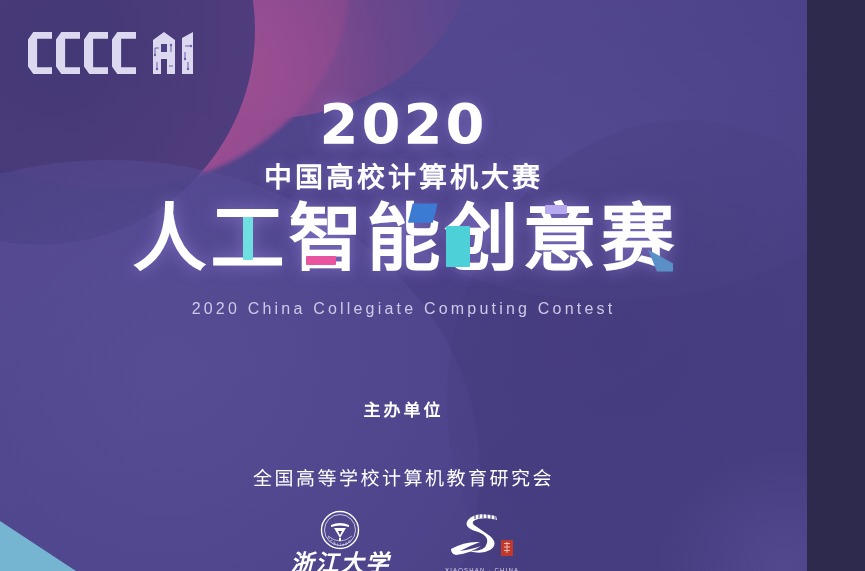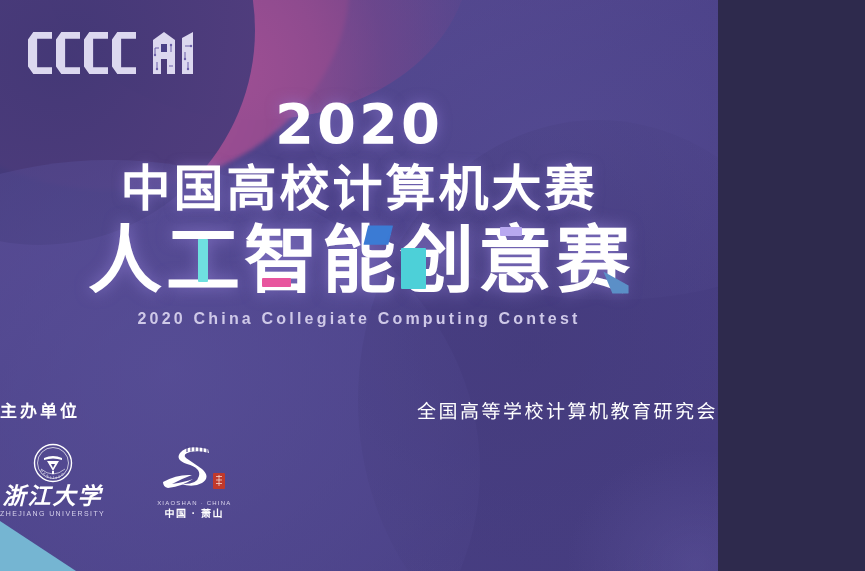--- a/index.html
+++ b/index.html
@@ -7,21 +7,21 @@
     margin: 0;
     padding: 0;
     background: #2e2a4d;
   }
   body {
     font-family: "Liberation Sans", "DejaVu Sans", sans-serif;
   }
 
   .poster {
     position: relative;
-    width: 718px;
+    width: 807px;
     height: 571px;
     overflow: hidden;
     background: #c2410c;
     user-select: none;
   }
 
   
   .bg-base {
     position: absolute;
     inset: 0;
@@ -146,21 +146,21 @@
     font-size: 56px;
     font-weight: 700;
     color: #ffffff;
     letter-spacing: 3px;
     line-height: 1;
     text-shadow: 0 0 14px rgba(150,130,220,0.55);
   }
 
   .cn-sub {
     margin-top: 12px;
-    font-size: 50px;
+    font-size: 28px;
     font-weight: 700;
     color: #ffffff;
     letter-spacing: 3px;
     line-height: 1;
     text-shadow: 0 0 12px rgba(150,130,220,0.5);
   }
 
   .cn-main {
     margin-top: 10px;
     line-height: 1;
@@ -228,40 +228,41 @@
   .acc-sai {
     right: 2%;
     bottom: 6%;
     width: 34%;
     height: 30%;
     background: #5b8fc7;
     clip-path: polygon(0 0, 100% 64%, 100% 100%, 36% 100%);
   }
 
   .en-lines {
-    margin-top: 10px;
+    margin-top: 22px;
     color: #cfc9e8;
     font-size: 16px;
     letter-spacing: 3.2px;
     line-height: 1.42;
-    font-weight: 700;
+    font-weight: 400;
   }
 
   
   .credits {
     position: absolute;
     left: 0;
     right: 0;
     top: 396px;
     z-index: 5;
   }
   .credit-row {
     display: flex;
     align-items: center;
     justify-content: space-between;
+    flex-direction: column;
   }
   .credit-row.organizer { gap: 42px; }
   .credit-row.host {
     gap: 30px;
     margin-top: 18px;
   }
   .credit-label {
     font-size: 17px;
     font-weight: 700;
     color: #ffffff;

